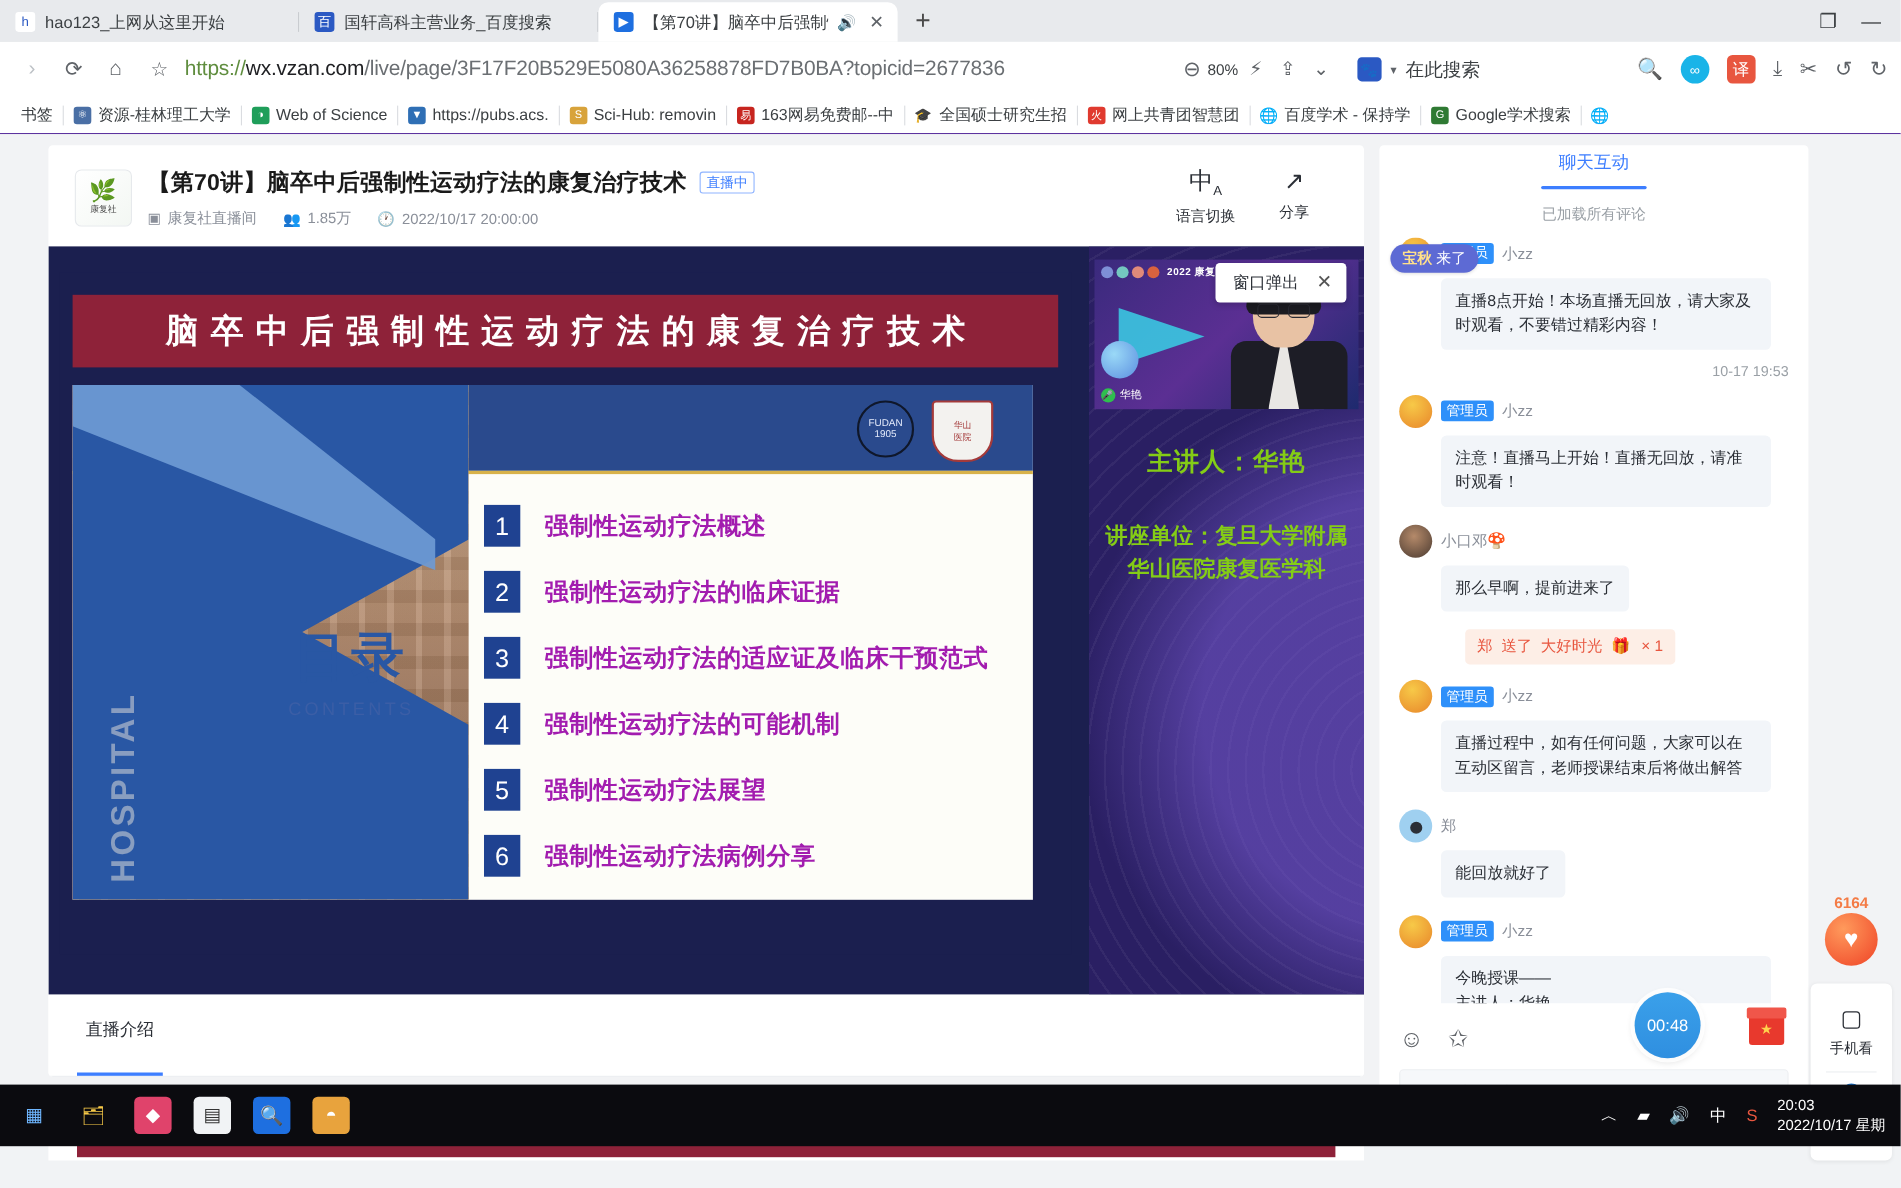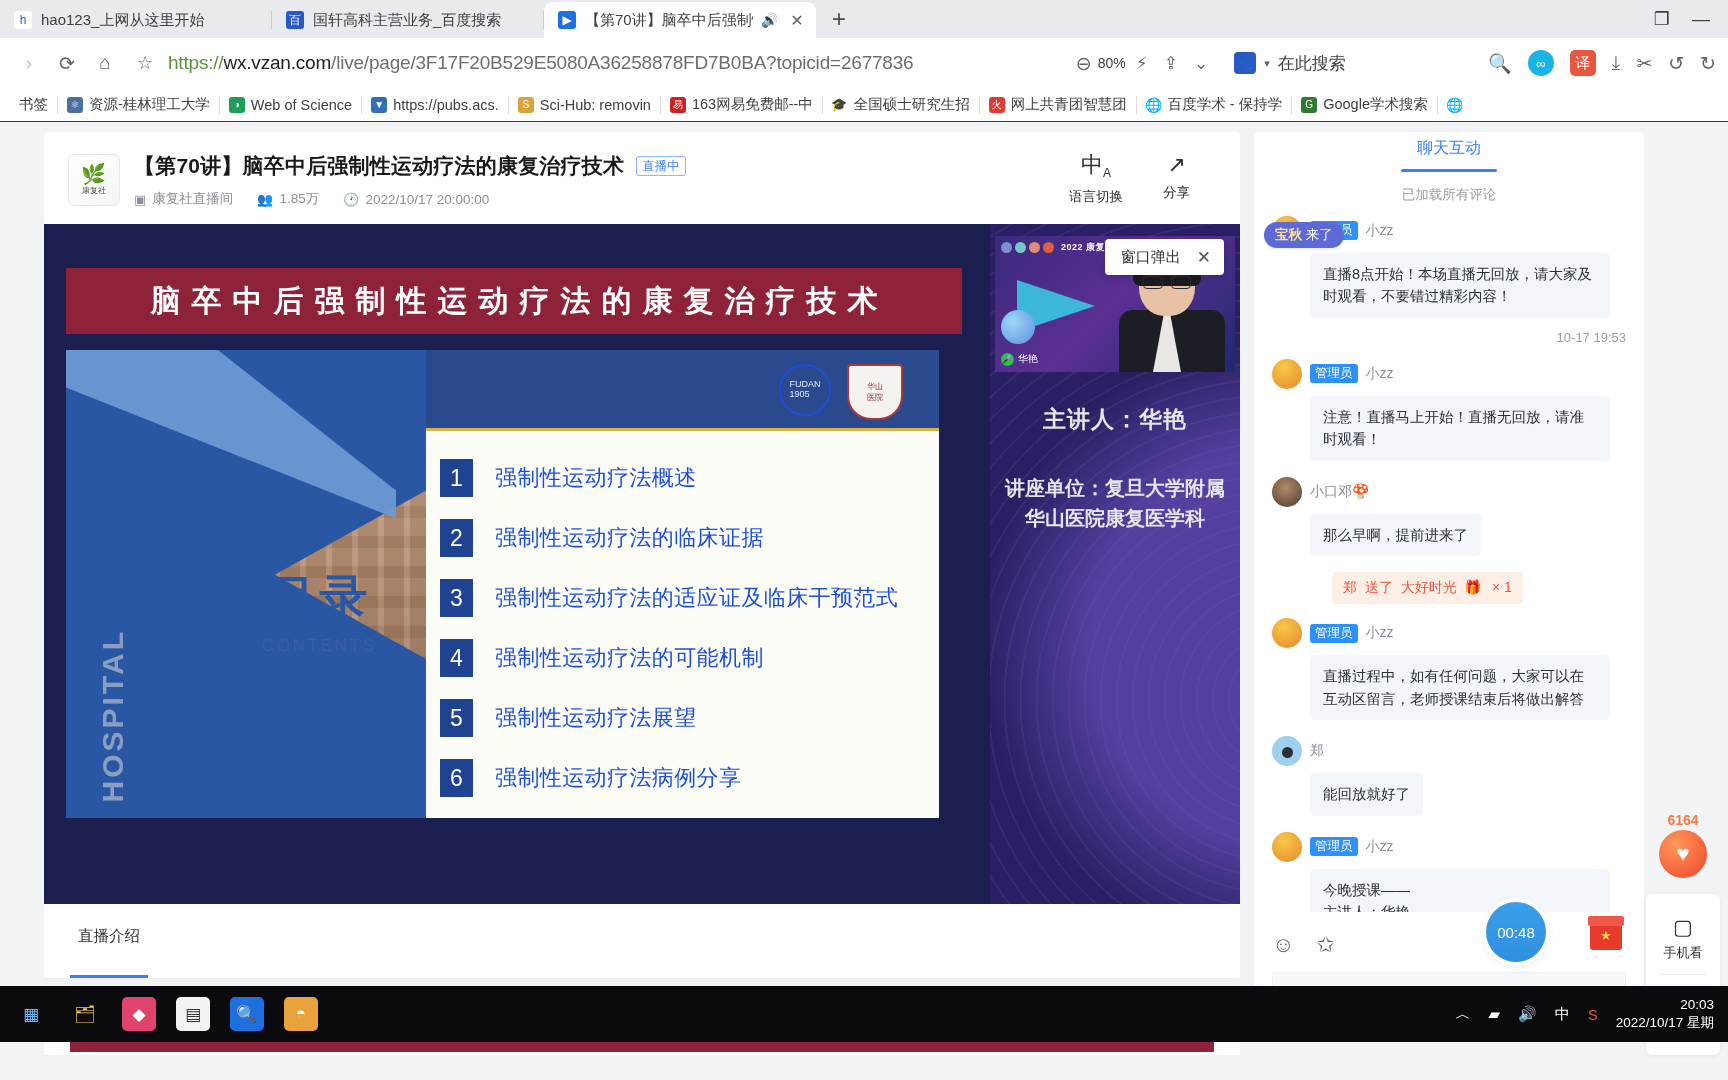--- a/index.html
+++ b/index.html
@@ -178,22 +178,22 @@
   .slide-body {
     position: absolute; left: 12px; top: 102px; right: 35px; bottom: 50px;
     background: #fdfdf8; overflow: hidden;
   }
   .slide-bluebar {
     position: absolute; left: 0; top: 0; width: 100%; height: 78px;
     background: #2a4a8d;
   }
   .slide-goldline { position: absolute; left: 0; top: 78px; width: 100%; height: 3px; background: #d8b24a; }
   .crest { position: absolute; top: 14px; width: 52px; height: 52px; }
-  .crest.c1 { right: 108px; border: 2px solid #1d4ed8; border-radius: 50%;
-    display:flex;align-items:center;justify-content:center;color:#e4ebfb;font-size:9px;line-height:1.1;}
+  .crest.c1 { right: 108px; border: 2px solid #0f172a; border-radius: 50%;
+    display:flex;align-items:center;justify-content:center;color:#e4ebfb;font-size:9px;text-align:center;line-height:1.1;}
   .crest.c2 { right: 36px; width: 56px; height: 56px; background: #f3f2ef;
     border: 2px solid #a43a3a; border-radius: 4px 4px 24px 24px;
     display:flex;align-items:center;justify-content:center;color:#a43a3a;font-size:8px;text-align:center;}
   .bldg {
     position: absolute; left: 0; top: 0; width: 360px; height: 100%;
     background:
       linear-gradient(180deg,#c8a888 0%, #b1886a 45%, #8e6a52 100%);
   }
   .bldg:before{
     content:""; position:absolute; inset:0;
@@ -222,21 +222,21 @@
   }
   .mulu .big { font-size: 48px; font-weight: bold; letter-spacing: 4px; }
   .mulu .small { font-size: 16.5px; letter-spacing: 3px; margin-top: 6px; color: #3b5ea6; }
   .toc { position: absolute; left: 374px; top: 98px; right: 14px; }
   .toc-row { display: flex; align-items: center; gap: 22px; height: 60px; }
   .toc-num {
     width: 33px; height: 38px; flex: 0 0 33px; background: #1f4291;
     color: #fff; font-size: 23px; display: flex; align-items: center;
     justify-content: center; font-weight: 500;
   }
-  .toc-txt { font-size: 22px; color: #1d4ed8; font-weight: normal; letter-spacing: .4px; }
+  .toc-txt { font-size: 22px; color: #a21caf; font-weight: bold; letter-spacing: .4px; }
 
   
   .vpanel {
     position: absolute; right: 0; top: 0; width: 250px; height: 680px;
     background: #2a1f63;
   }
   .vpanel:before{
     content:""; position:absolute; inset:0;
     background:
       radial-gradient(circle at 120% 62%, rgba(120,90,210,.55) 0 38%, transparent 60%),
@@ -290,21 +290,21 @@
     background: #e9e7e4; clip-path: polygon(40% 0,60% 0,100% 100%,0 100%);
   }
   .vcam .namechip{
     position:absolute; left:6px; bottom:6px; display:flex; align-items:center;gap:4px;
     font-size:10px; color:#fff;
   }
   .vcam .mic {
     width: 13px; height: 13px; border-radius: 50%; background:#2fbf4f;
     display:flex;align-items:center;justify-content:center;font-size:8px;color:#fff;
   }
-  .vtext { position: absolute; left: 0; right: 0; top: 180px; text-align: center; color: #e5e5e5; }
+  .vtext { position: absolute; left: 0; right: 0; top: 180px; text-align: center; color: #84cc16; }
   .vtext .l1 { font-size: 23px; font-weight: bold; letter-spacing: 1px; }
   .vtext .l2 { font-size: 20px; font-weight: bold; line-height: 1.5; margin-top: 38px; padding: 0 8px;}
 
   .tabs-bar { display: flex; padding: 0 26px; border-bottom: 1px solid #eceef1; background: #fff; }
   .ptab {
     padding: 22px 8px 28px 8px; font-size: 15.5px; color: #2b2f36;
     border-bottom: 3px solid #3d7eff; font-weight: 500;
   }
   .promo {
     margin-top: 12px; height: 64px; background: #fff; overflow: hidden;
@@ -421,21 +421,21 @@
   
   .taskbar {
     position: absolute; left: 0; bottom: 0; width: 1728px; height: 56px;
     background: #0b0b0f; display: flex; align-items: center; padding: 0 14px;
   }
   .tb-left { display: flex; align-items: center; gap: 20px; }
   .tb-ico { width: 34px; height: 34px; border-radius: 5px; display: flex;
             align-items: center; justify-content: center; font-size: 17px; color: #fff; }
   .tb-right { margin-left: auto; display: flex; align-items: center; gap: 18px; color: #fff; }
   .tb-right .ts-ico { font-size: 15px; }
-  .tb-clock { font-size: 13.5px; line-height: 1.35; text-align: right; }
+  .tb-clock { font-size: 13.5px; line-height: 1.35; text-align: left; }
 </style>
 </head>
 <body>
 
 <div class="chrome">
 
   <div class="tabstrip">
     <div class="tab inactive">
       <span class="favicon" style="background:#fff;color:#2b59c3;">h</span>
       <span class="tab-title">hao123_上网从这里开始</span>

